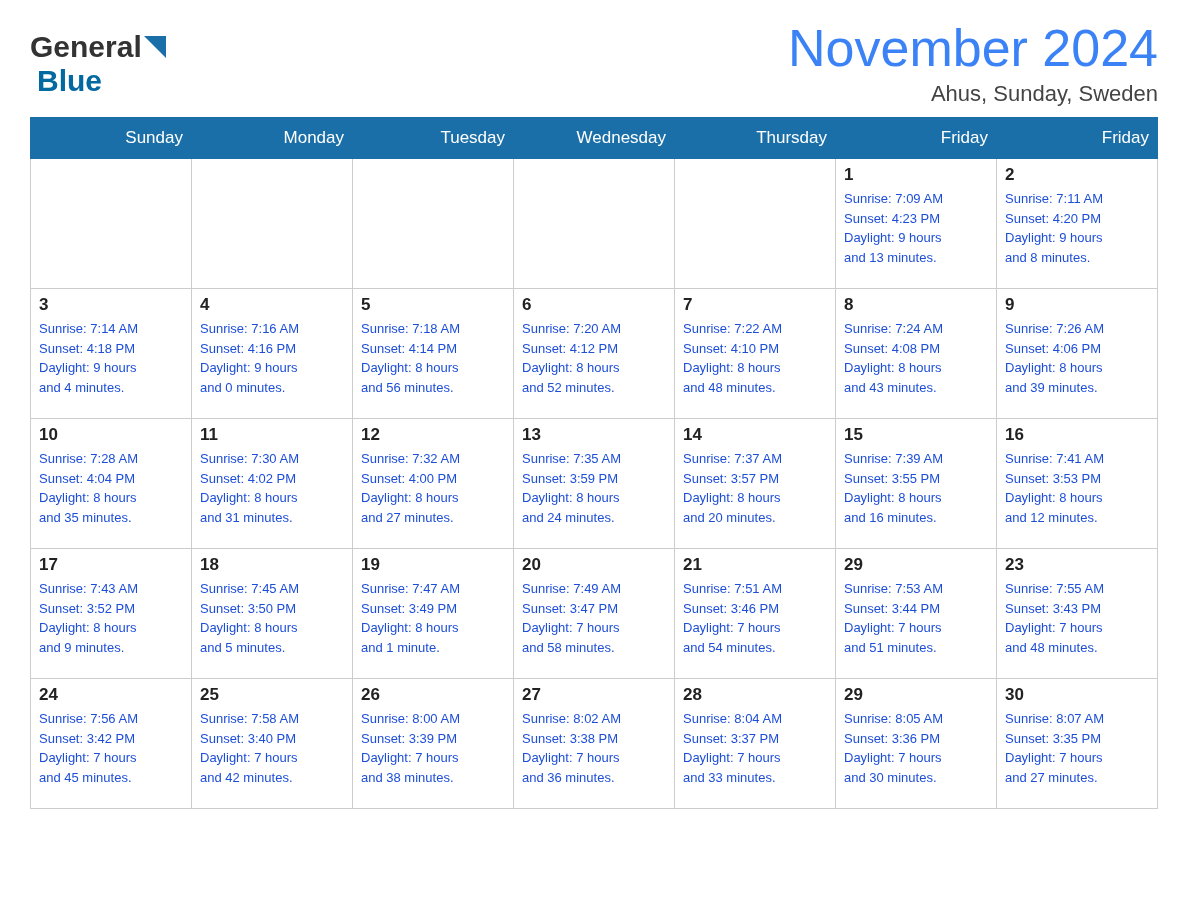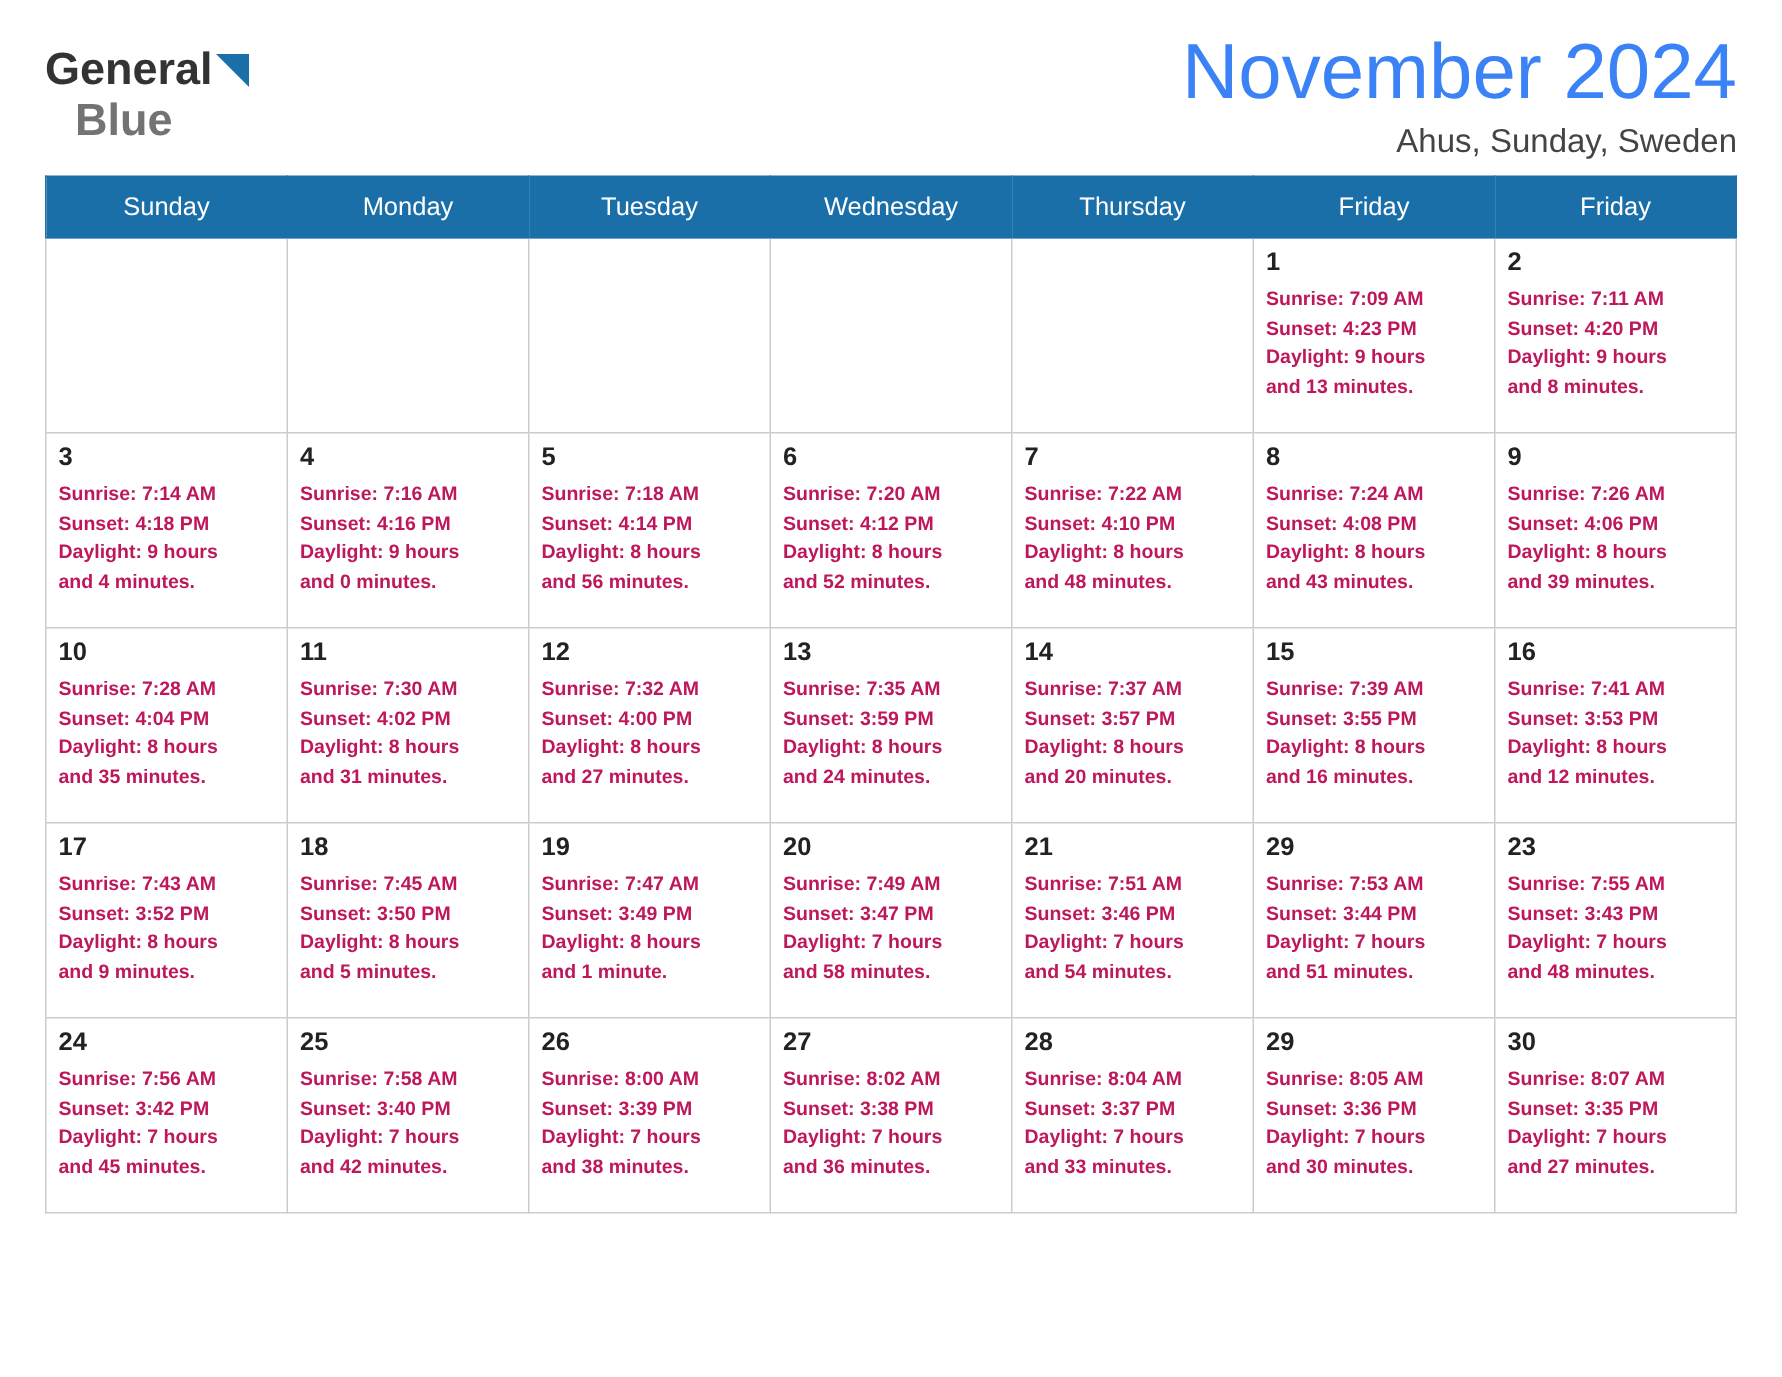--- a/index.html
+++ b/index.html
@@ -44,21 +44,21 @@
       width: 100%;
       border-collapse: collapse;
       margin-top: 10px;
     }
     .calendar th {
       background-color: #1a6fa8;
       color: #fff;
       font-size: 17px;
       font-weight: normal;
       padding: 10px 8px;
-      text-align: center;
+      text-align: right;
       border: 1px solid #1a6fa8;
     }
     .calendar td {
       vertical-align: top;
       border: 1px solid #ccc;
       padding: 6px 8px;
       width: calc(100% / 7);
       min-height: 120px;
       font-size: 13.5px;
       color: #333;
@@ -69,43 +69,42 @@
     }
     .day-number {
       font-size: 17px;
       font-weight: bold;
       color: #222;
       margin-bottom: 4px;
       display: block;
     }
     .day-info {
       font-size: 13px;
-      color: #be185d;
+      color: #1d4ed8;
       line-height: 1.5;
-      font-weight: bold;
     }
     .empty-cell {
       background: #f9f9f9;
     }
   </style>
 </head>
 <body>
 
 <div class="header">
   <div class="logo">
     <div class="logo-line1">
       <span style="font-size:30px;font-weight:bold;color:#333;">General</span>
       <span style="display:inline-block;margin-left:2px;margin-top:4px;">
         <svg width="22" height="22" viewBox="0 0 22 22">
           <polygon points="0,0 22,0 22,22" fill="#1a6fa8"></polygon>
         </svg>
       </span>
     </div>
     <div>
-      <span style="font-size:30px;font-weight:bold;color:#737373;margin-left:20px;">Blue</span>
+      <span style="font-size:30px;font-weight:bold;color:#0369a1;margin-left:7px;">Blue</span>
     </div>
   </div>
   <div class="title-block">
     <div class="month-title">November 2024</div>
     <div class="location-title">Ahus, Sunday, Sweden</div>
   </div>
 </div>
 
 <table class="calendar">
   <thead>

